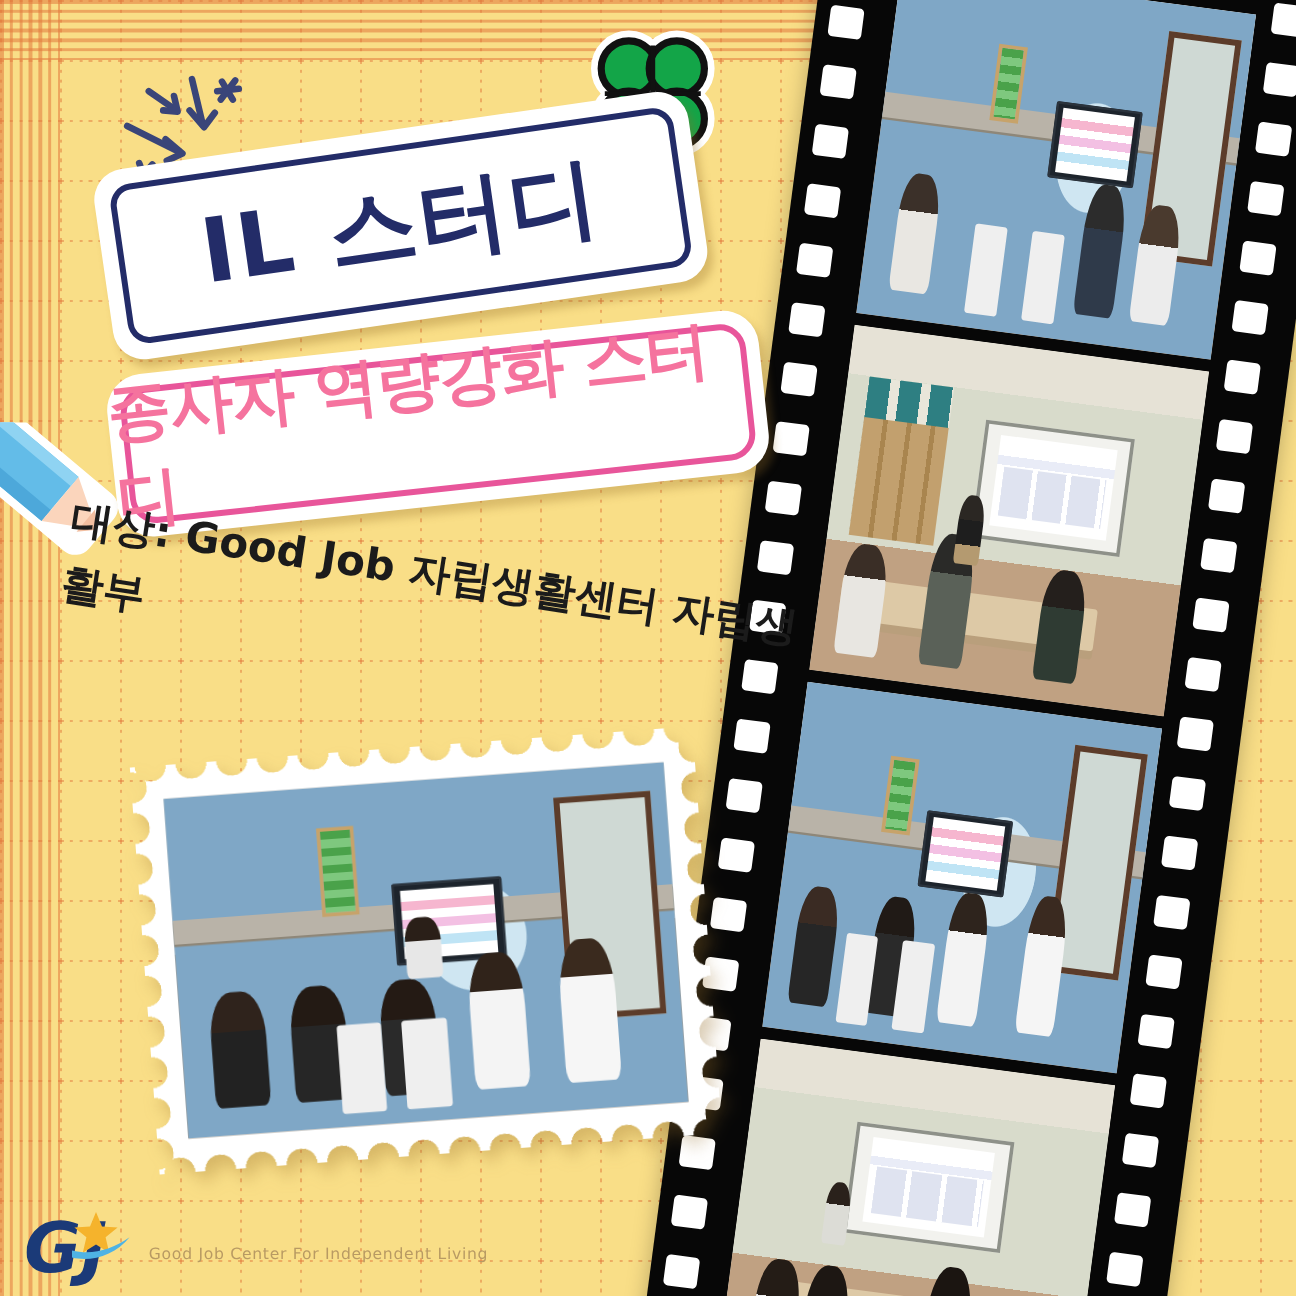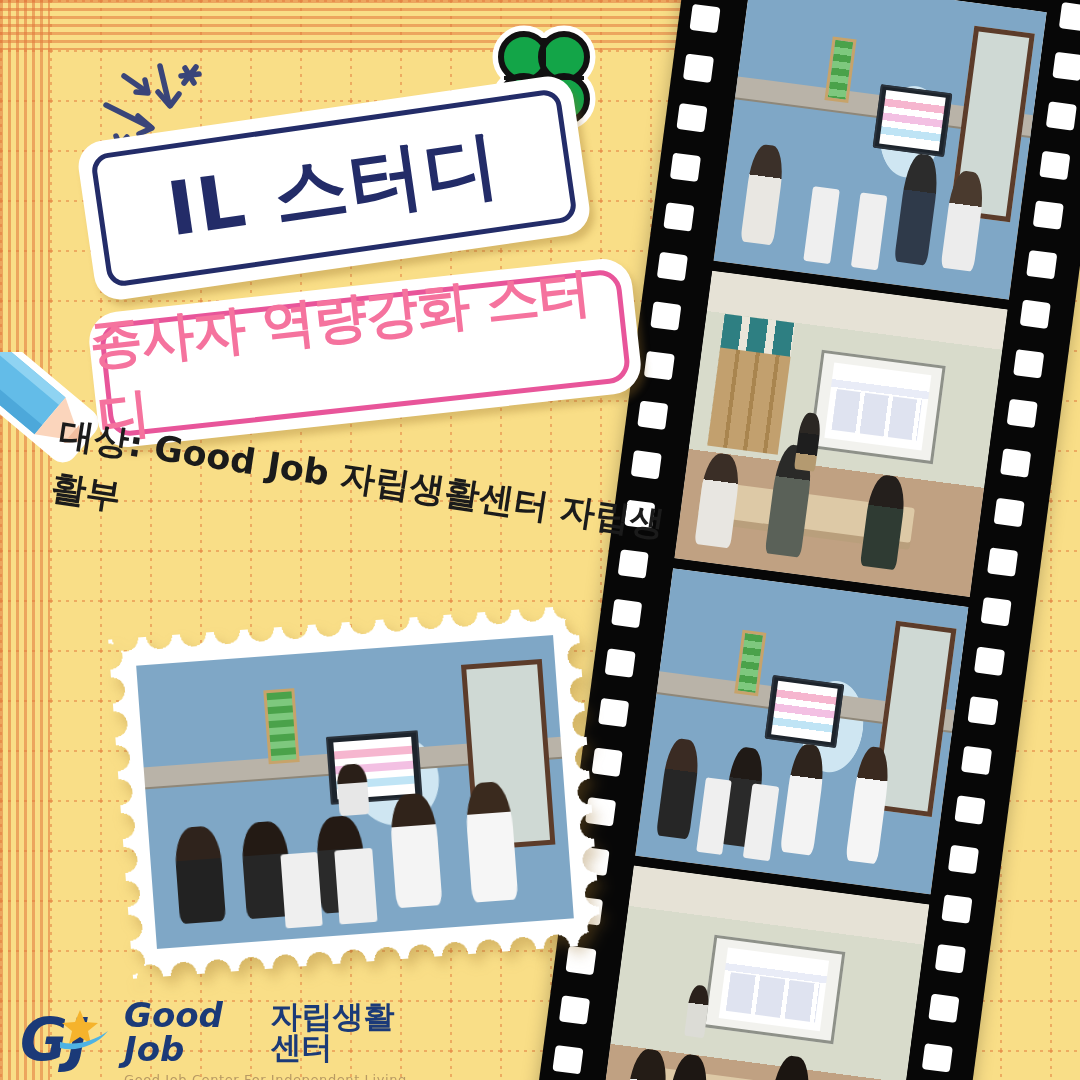--- a/index.html
+++ b/index.html
@@ -378,21 +378,17 @@
 
   <div class="subtitle">대상: Good Job 자립생활센터 자립생활부</div>
 
   <div class="logo">
     <svg class="mark" viewBox="0 0 92 68">
       <text x="-2" y="54" font-family="DejaVu Sans, Liberation Sans, sans-serif" font-size="58" font-weight="700" font-style="italic" fill="#1B3A78">GJ</text>
       <polygon points="58,4 63,16 76,17 66,25 69,38 58,31 47,38 50,25 40,17 53,16" fill="#F5B32C"></polygon>
       <path d="M38 36 C54 40 70 36 86 25 C74 40 54 46 38 42 Z" fill="#4EB3E4"></path>
     </svg>
     <div class="words">
-      <div class="w1">
-        <span class="gj-en">Good Job</span>
-        <span class="gj-kr">자립생활센터</span>
-      </div>
       <div class="tag">Good Job Center For Independent Living</div>
     </div>
   </div>
 
 </div>
 
 </body></html>

